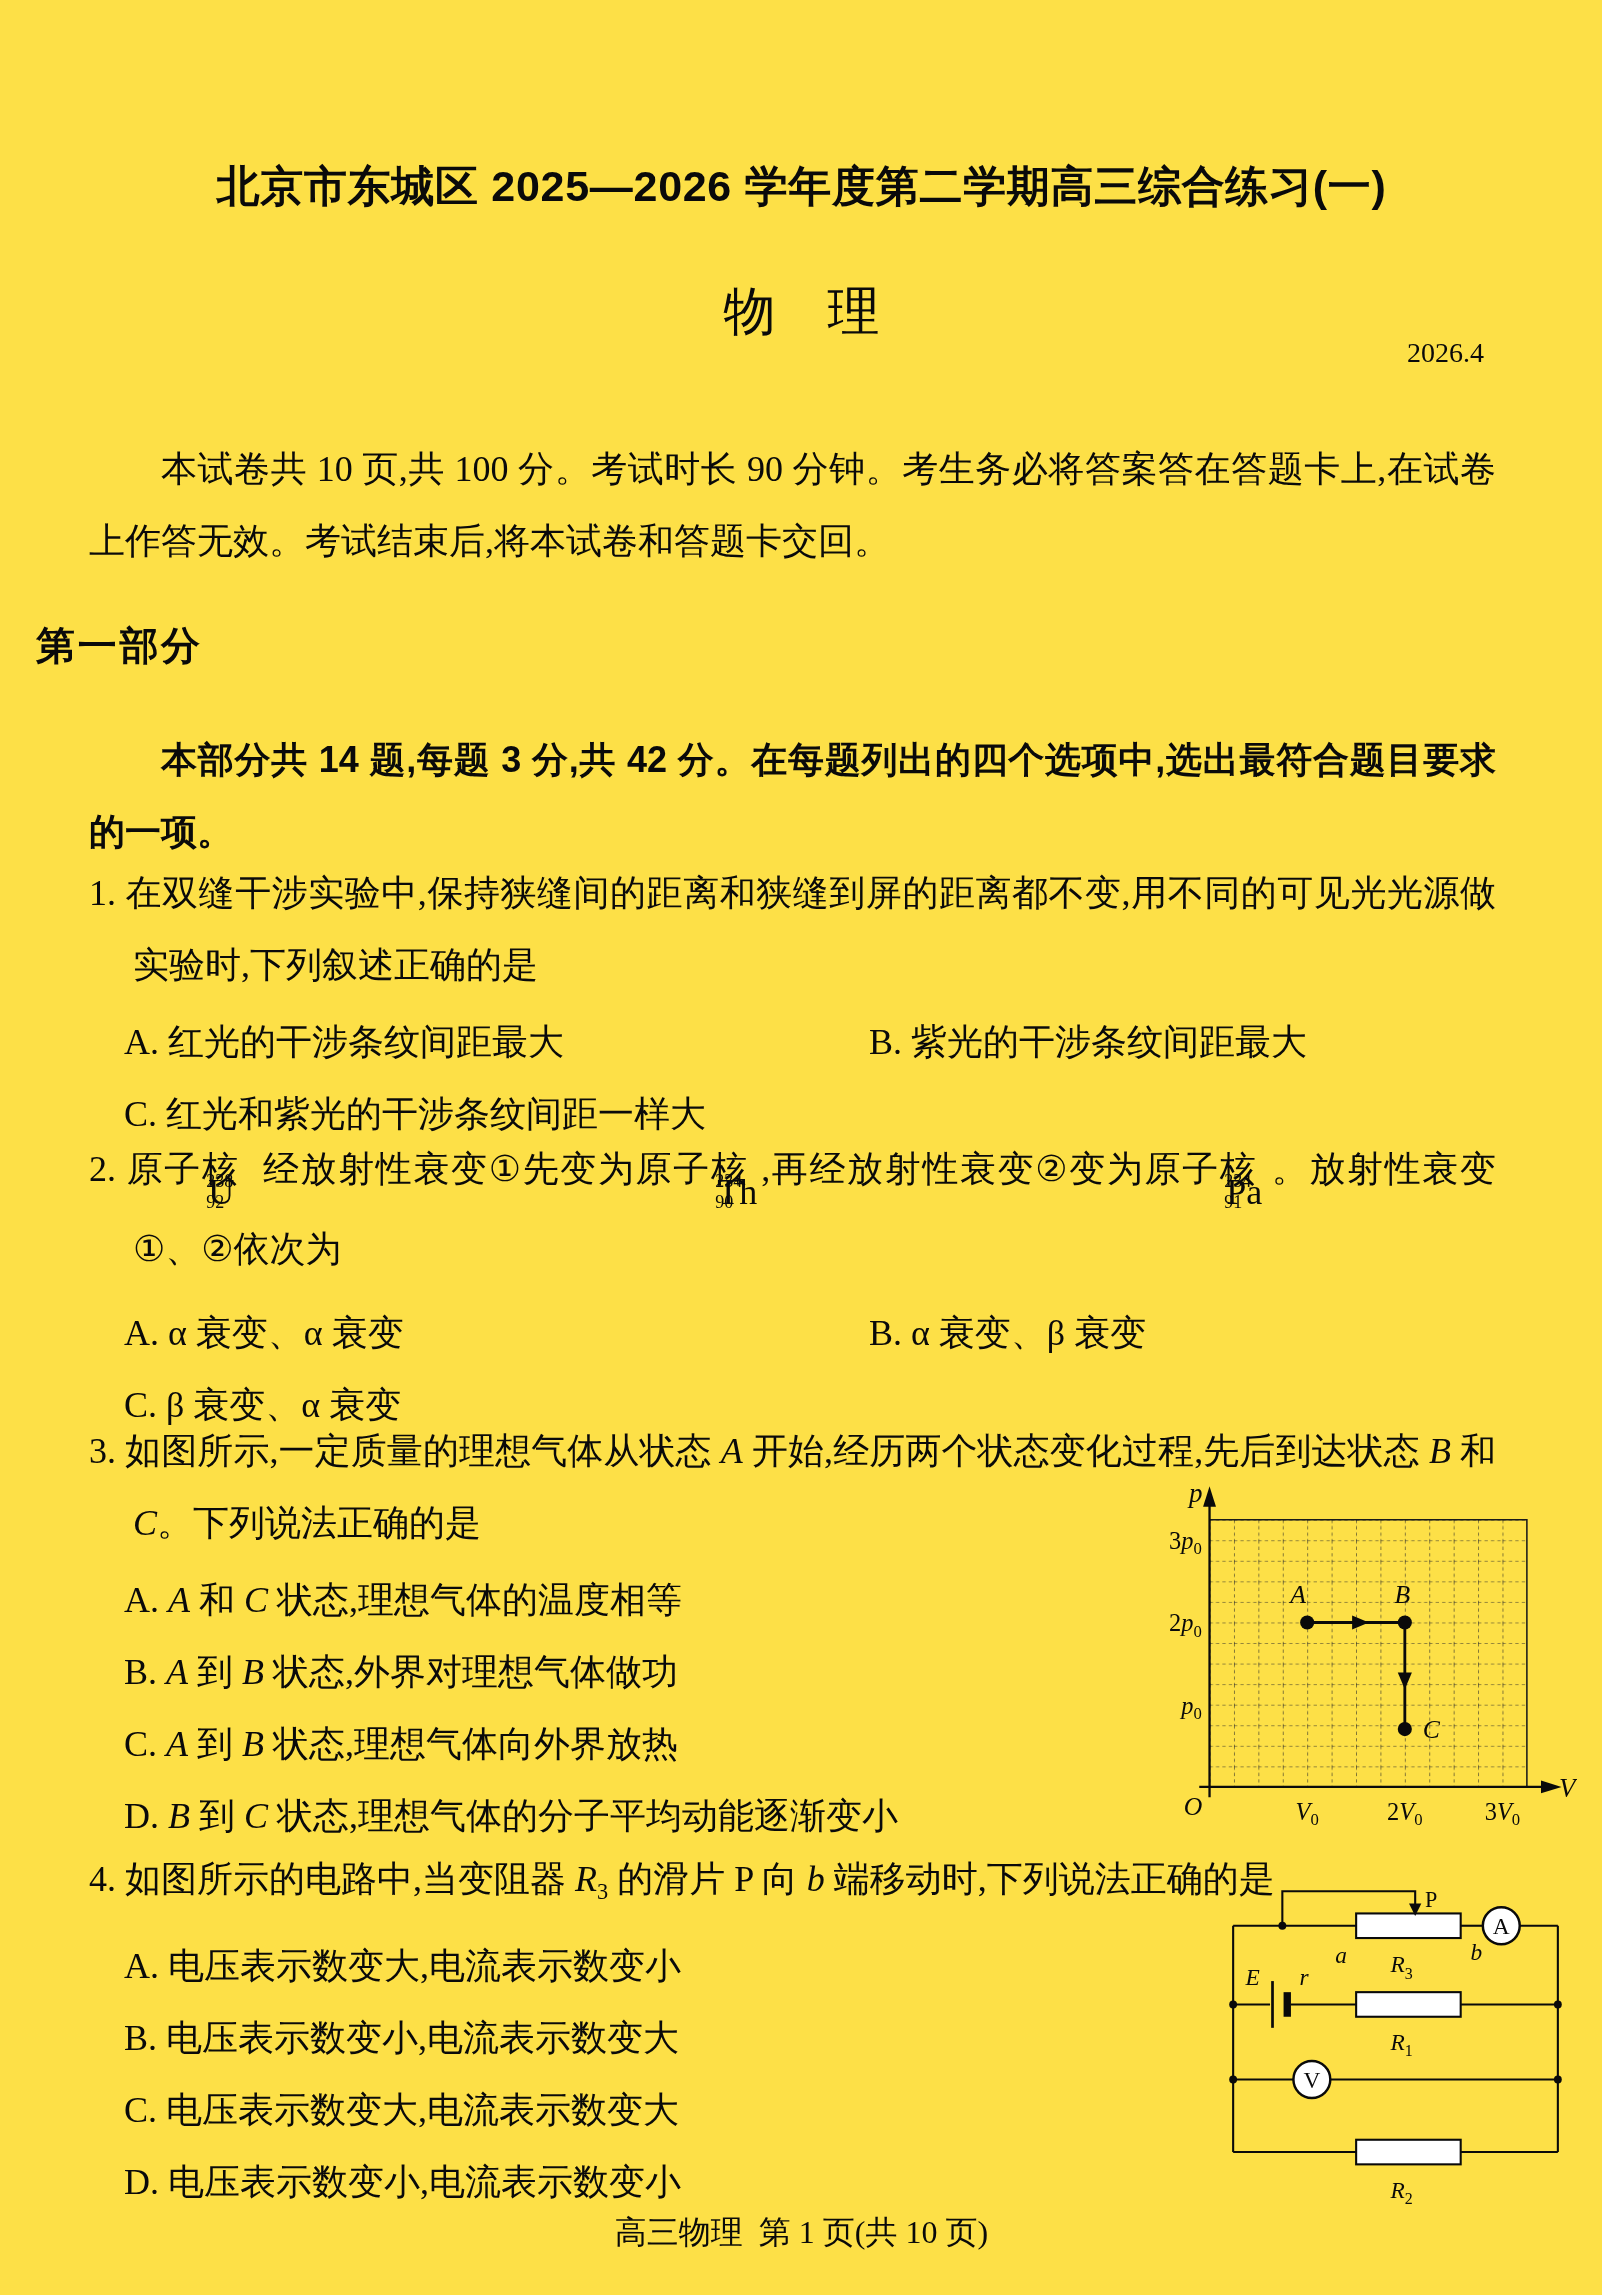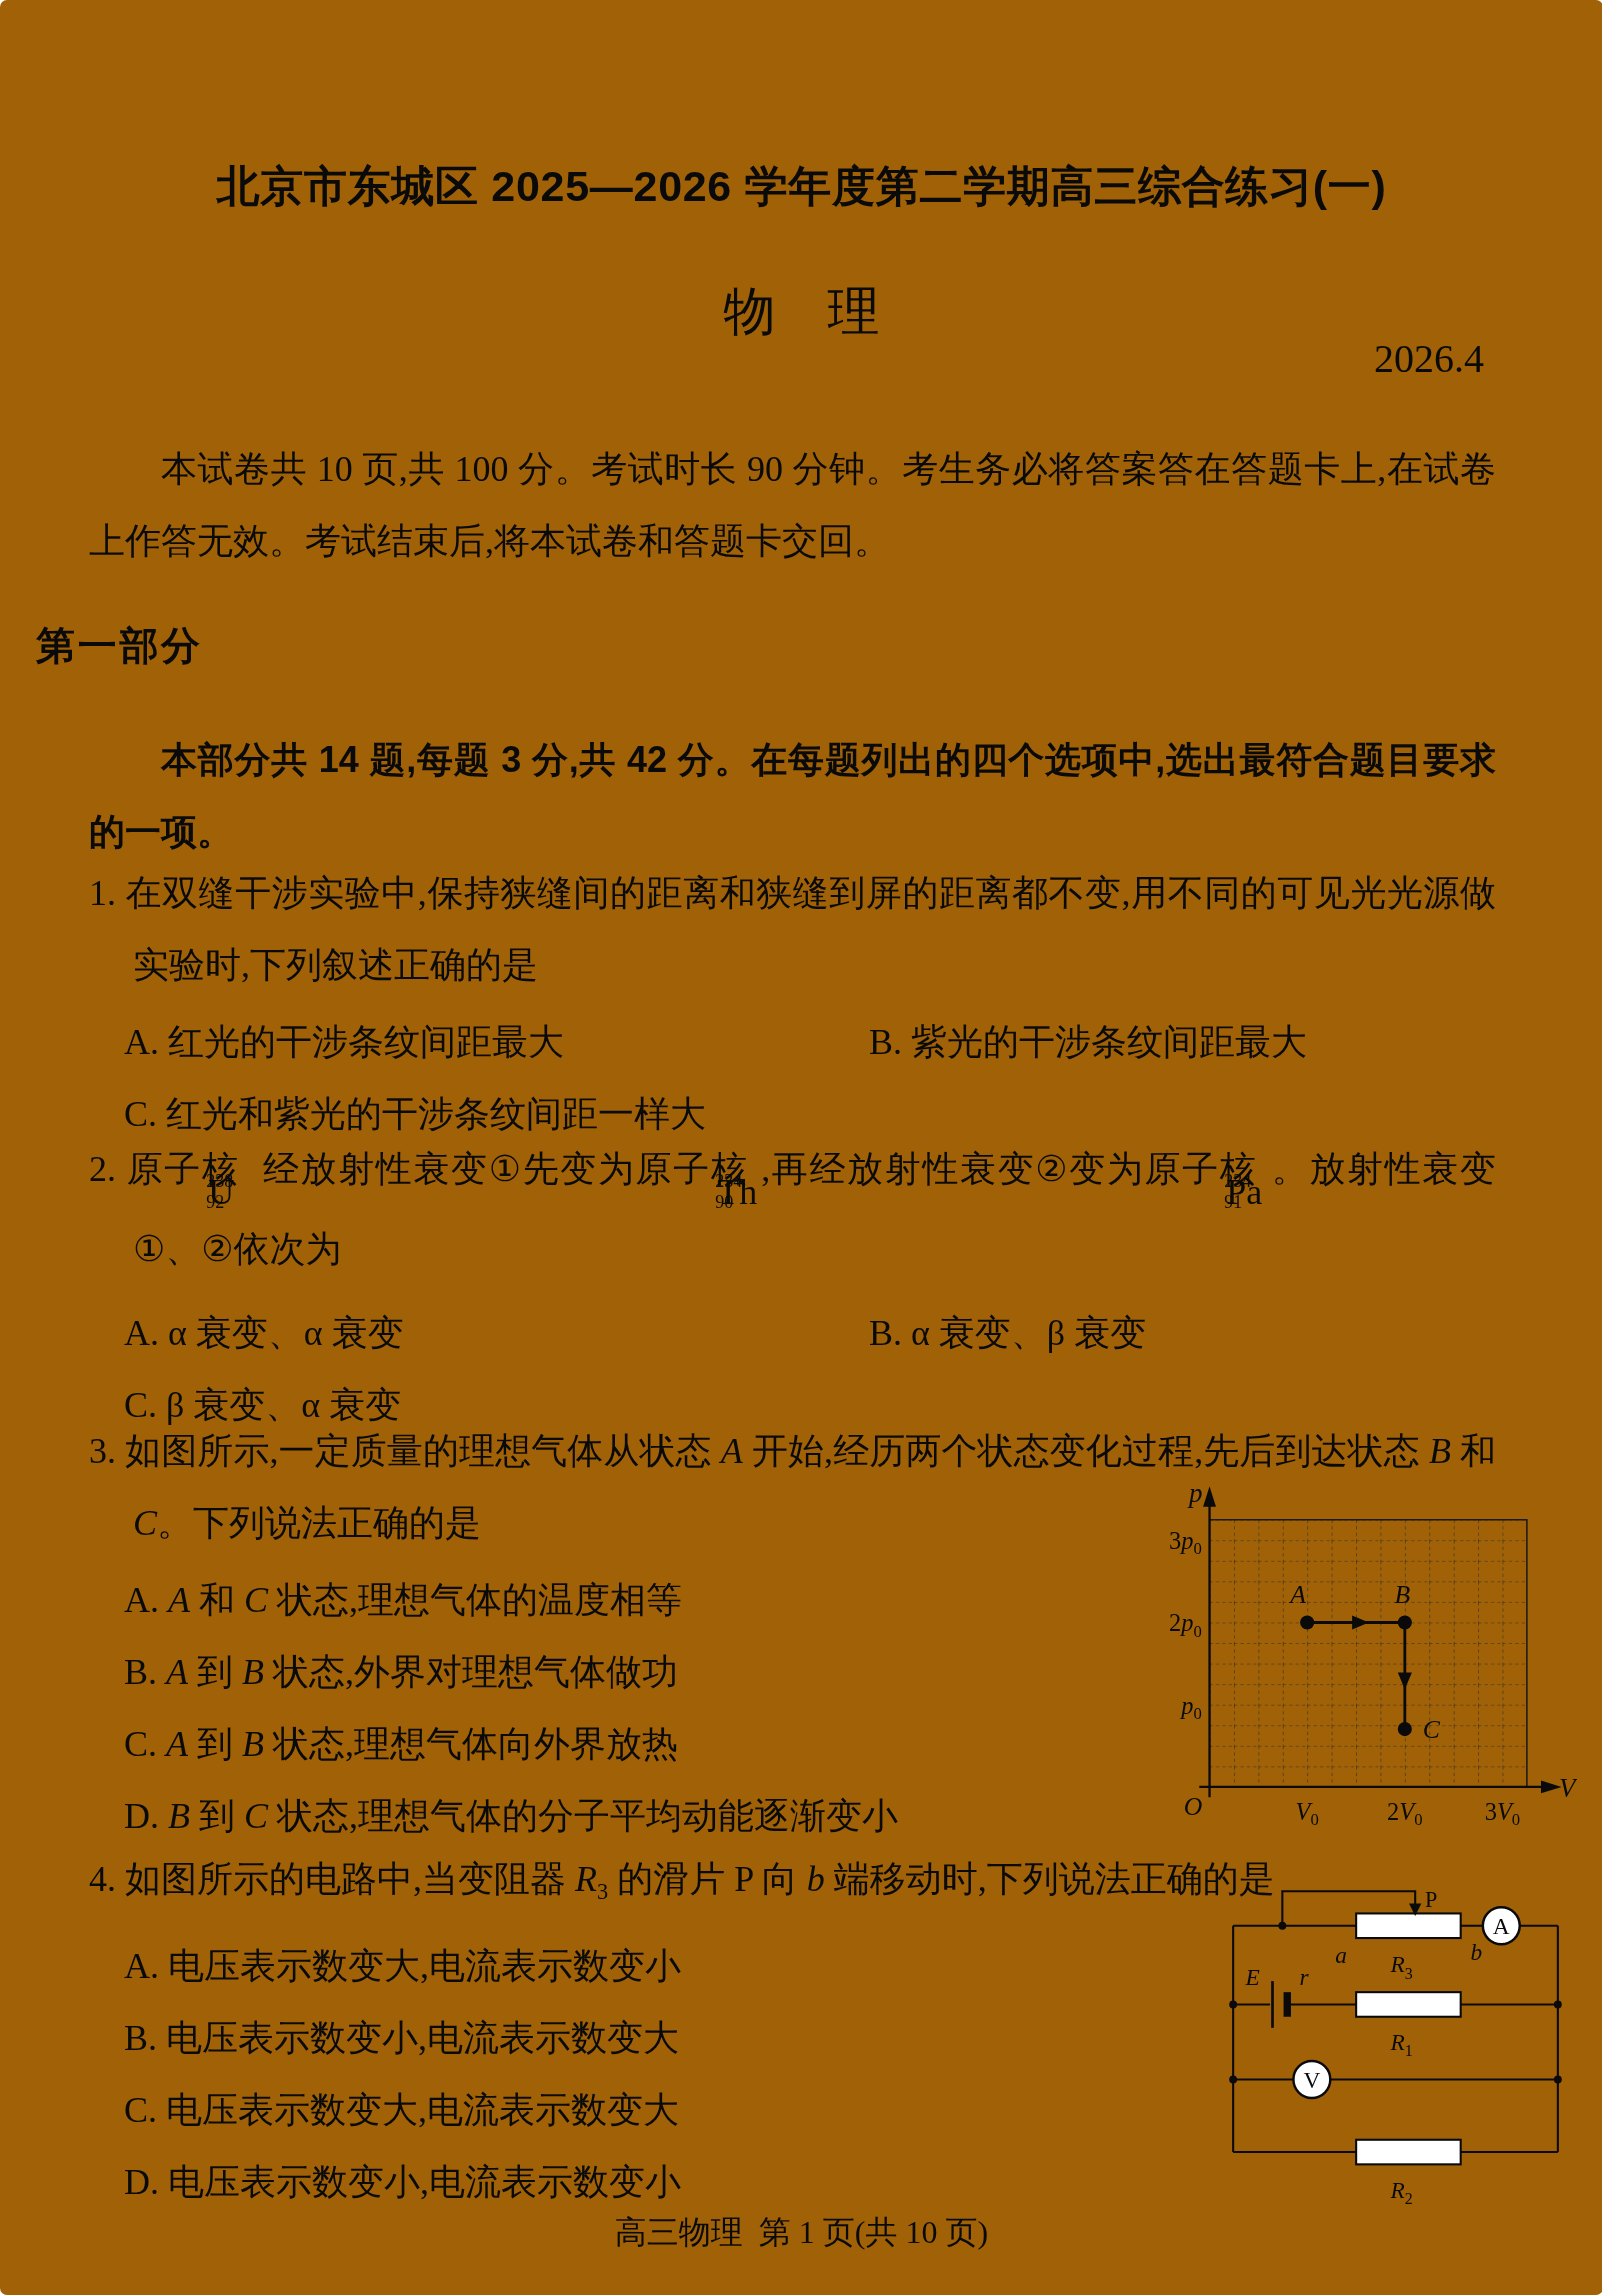--- a/index.html
+++ b/index.html
@@ -1,27 +1,27 @@
 <!DOCTYPE html>
 <html style="font-size:10.7px"><head>
 <meta charset="utf-8">
 <style>
   html,body{margin:0;padding:0;background:#fff;}
   .page{
-    position:relative;width:1603px;height:2295px;background:#a16207;color:#0a0a0a;
+    position:relative;width:1603px;height:2295px;background:#fde047;color:#0a0a0a;
     font-family:"Liberation Serif","DejaVu Serif","DejaVu Sans",serif;
-    font-size:36px;line-height:72px;overflow:hidden;border-radius:7px;
+    font-size:36px;line-height:72px;overflow:hidden;
   }
   .title{position:absolute;top:162px;left:0;right:0;text-align:center;
     font-family:"Liberation Sans","DejaVu Sans",sans-serif;font-weight:bold;
     font-size:43px;line-height:1.15;letter-spacing:0.7px;}
   .subject{position:absolute;top:281px;left:0;right:0;text-align:center;
     font-size:52px;line-height:1.2;font-weight:400;}
   .subject .ch+.ch{margin-left:1em;}
-  .date{position:absolute;top:339px;right:119px;font-size:40px;line-height:1;}
+  .date{position:absolute;top:339px;right:119px;font-size:28px;line-height:1;}
   .intro{position:absolute;top:433px;left:89px;width:1407px;margin:0;
     text-indent:2em;text-align:justify;}
   .sec-title{position:absolute;top:623px;left:0;right:0;text-align:left;
     font-family:"Liberation Sans","DejaVu Sans",sans-serif;font-weight:bold;
     font-size:39px;line-height:1.2;letter-spacing:2.7px;margin-left:36px;}
   .note{position:absolute;top:724px;left:89px;width:1407px;margin:0;
     font-family:"Liberation Sans","DejaVu Sans",sans-serif;font-weight:bold;
     text-indent:2em;text-align:justify;}
   .q{position:absolute;left:89px;width:1410px;}
   #q1{top:857px;} #q2{top:1133px;} #q3{top:1415px;} #q4{top:1843px;}

